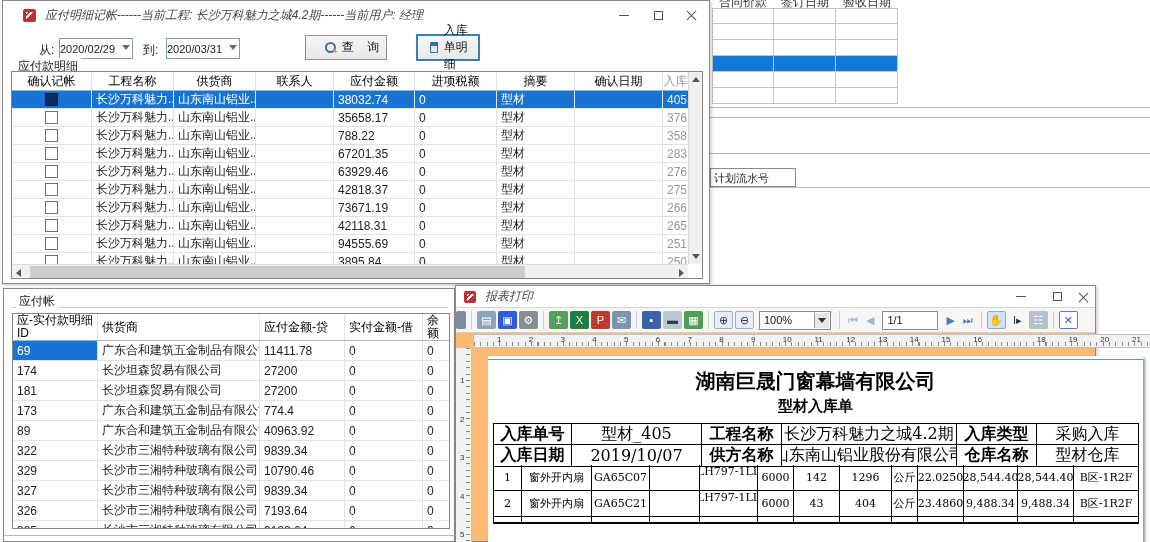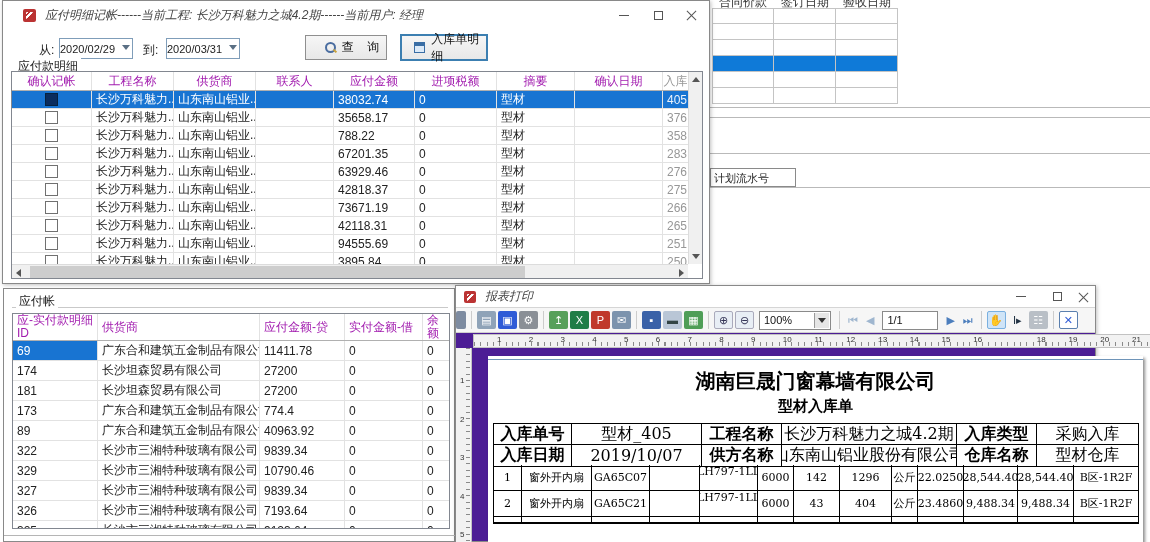--- a/index.html
+++ b/index.html
@@ -48,21 +48,21 @@
   .btn.focus { border:2px solid #3c7fb1; }
   .mag { position:relative; width:11px; height:11px; }
   .mag:before { content:""; position:absolute; left:0; top:0; width:7px; height:7px; border:2px solid #4a6da0; border-radius:50%; }
   .mag:after { content:""; position:absolute; left:8px; top:8px; width:4px; height:2px; background:#caa23a; transform:rotate(45deg); }
   .winicon { width:12px; height:11px; border:1px solid #3a6ea5; background:#dceaf8; position:relative; }
   .winicon:before { content:""; position:absolute; left:0; top:0; right:0; height:3px; background:#3a6ea5; }
   .section-label { position:absolute; font-size:12px; color:#222; background:#fff; padding:0 3px; }
 
   .grid { position:absolute; border:1px solid #828790; background:#fff; overflow:hidden; }
   .g-head { display:flex; border-bottom:1px solid #b0b0b0; background:#fff; }
-  .g-head .gc { font-size:12px; color:#a21caf; display:flex; align-items:center; justify-content:center; }
+  .g-head .gc { font-size:12px; color:#000000; display:flex; align-items:center; justify-content:center; }
   .gc { border-right:1px solid #e2e2e2; height:100%; overflow:hidden; white-space:nowrap; }
   .g-row { display:flex; border-bottom:1px solid #e2e2e2; background:#fff; }
   .g-row .gc { font-size:12px; color:#222; display:flex; align-items:center; padding-left:4px; }
   .g-row.sel { background:#1874d2; }
   .g-row.sel .gc { color:#fff; }
   
   .c1{width:80px; justify-content:center; padding-left:0!important;} .c2{width:82px;} .c3{width:82px;}
   .c4{width:78px;} .c5{width:81px;} .c6{width:82px;} .c7{width:78px;} .c8{width:88px;}
   .c9{flex:1; color:#979797!important; border-right:none;}
   .g-row.sel .c9{ color:#eaf2fb!important; }
@@ -79,21 +79,21 @@
   
   #win2 { left:3px; top:288px; width:452px; height:254px; box-shadow:none; }
   .groupline { position:absolute; left:8px; top:18px; width:436px; height:1px; background:#c9c9c9; }
   #t2 .g-head { height:27px; }
   #t2 .g-head .gc { font-size:12px; line-height:13px; white-space:normal; text-align:left; justify-content:flex-start; padding-left:4px; }
   #t2 .g-row { height:20px; }
   .p1{width:85px;} .p2{width:162px;} .p3{width:85px;} .p4{width:78px;} .p5{flex:1; border-right:none;}
   .cellsel { background:#1874d2; color:#fff!important; }
 
   
-  #win3 { left:455px; top:285px; width:641px; height:257px; background:#4c1d95; }
+  #win3 { left:455px; top:285px; width:641px; height:257px; background:#fdba74; }
   #win3 .titlebar { height:22px; background:#fff; border-bottom:1px solid #d5d5d5; }
   .toolbar { position:absolute; left:0; top:22px; width:100%; height:25px; background:#f6f6f6; border-bottom:1px solid #cfcfcf;
              display:flex; align-items:center; }
   .tico { width:19px; height:18px; margin:0 1px; border-radius:2px; display:flex; align-items:center; justify-content:center;
           font-size:11px; color:#fff; flex:0 0 auto; }
   .tsep { width:1px; height:18px; background:#cccccc; margin:0 4px; flex:0 0 auto; }
   .tico.sel { background:#cfe4f7; border:1px solid #7ab0e0; }
   .zoombox,.pagebox { height:19px; border:1px solid #8a8a8a; background:#fff; font-size:11px; color:#111;
                       display:flex; align-items:center; padding-left:4px; position:relative; flex:0 0 auto; }
   .zoombox { width:72px; margin:0 4px; }
@@ -212,21 +212,21 @@
     </div>
     <span class="ctl-label" style="left:140px; top:41px">到:</span>
     <div class="combo" style="left:163px; top:37px; width:74px">
       <span>2020/03/31</span>
         <span class="arrow"></span>
     </div>
     <div class="btn" style="left:302px; top:34px; width:82px; height:25px">
       <span class="mag"></span>
       <span style="white-space:pre">查    询</span>
     </div>
-    <div class="btn focus" style="left:397px; top:33px; width:88px; height:27px">
+    <div class="btn focus" style="left:413px; top:33px; width:64px; height:27px">
       <span class="winicon"></span>
       <span>入库单明细</span>
     </div>
 
     <span class="section-label" style="left:12px; top:57px">应付款明细</span>
 
     <div class="grid" id="t1" style="left:8px; top:70px; width:692px; height:208px">
       <div style="position:absolute; left:0; top:0; right:14px; bottom:14px; overflow:hidden">
         <div class="g-head">
           <div class="gc c1">确认记帐</div>

